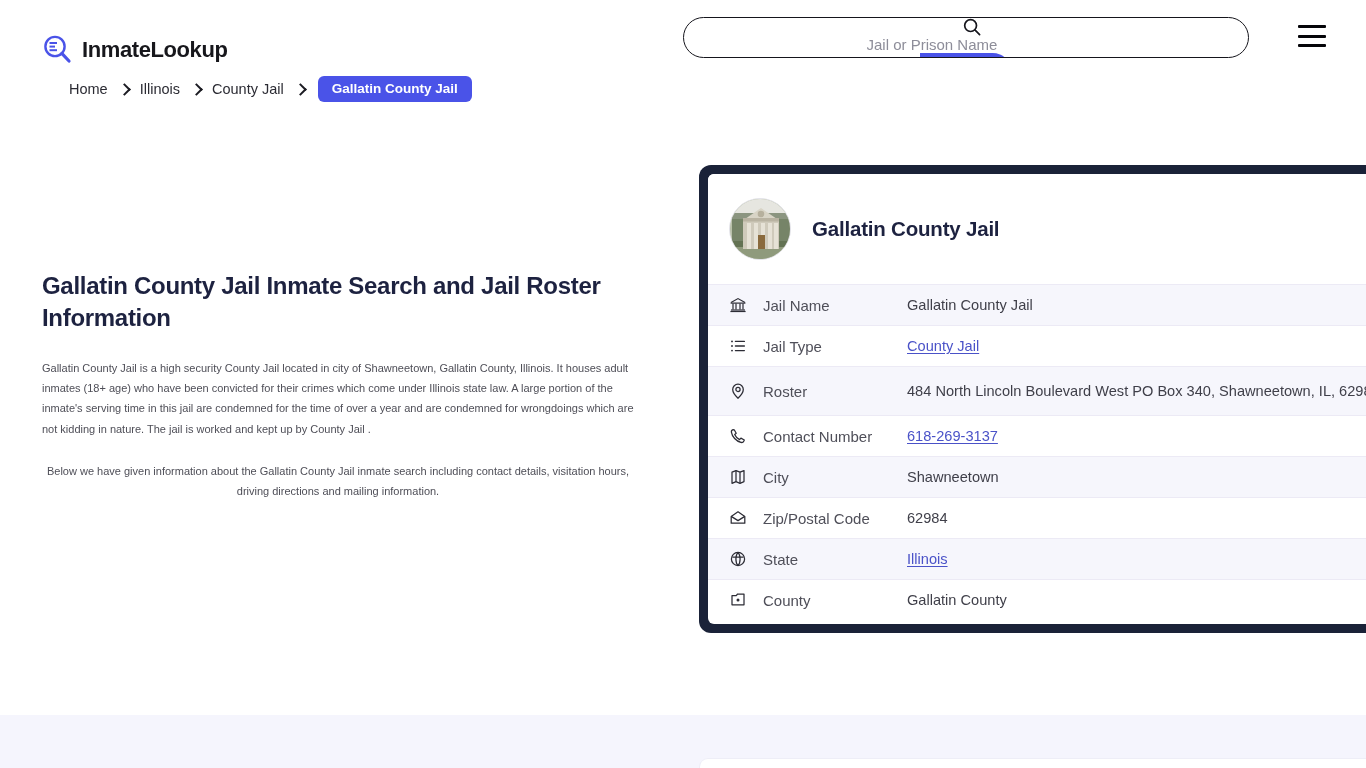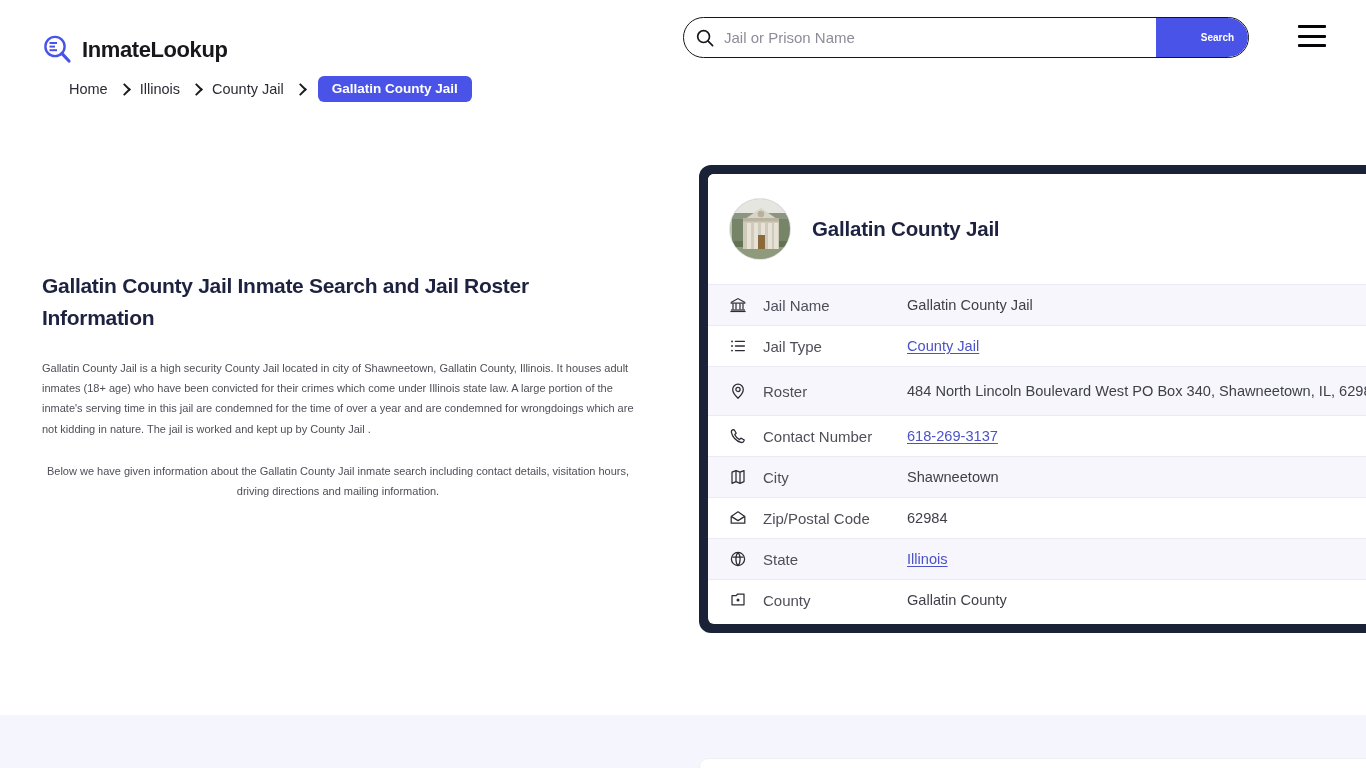--- a/index.html
+++ b/index.html
@@ -32,20 +32,21 @@
   }
 
   .searchwrap {
     position: absolute; left: 683px; top: 17px;
     width: 566px; height: 41px;
     border: 1.6px solid #15151c;
     border-radius: 21px;
     background: #ffffff;
     display: flex; align-items: center;
     overflow: hidden;
+    flex-direction: column;
   }
   .search-ico { margin-left: 12px; width: 18px; height: 18px; flex: 0 0 auto; }
   .search-input {
     flex: 1 1 auto; height: 100%;
     border: none; outline: none; background: transparent;
     font-family: "Liberation Sans", sans-serif;
     font-size: 15px; color: #23232b;
     padding: 0 10px 0 10px;
   }
   .search-input::placeholder { color: #8d8d99; }
@@ -96,21 +97,21 @@
     padding: 5px 14px 6px 14px;
     font-weight: 700; font-size: 13.5px;
     margin-left: 4px;
     cursor: pointer;
   }
 
   
   .left-col { position: absolute; left: 42px; top: 270px; width: 600px; }
   .page-title {
     margin: 0 0 24px 0;
-    font-size: 21px; line-height: 32px; font-weight: 700;
+    font-size: 24px; line-height: 32px; font-weight: 700;
     letter-spacing: -0.3px;
     color: #1d2240;
   }
   .body-para {
     margin: 0 0 22px 0;
     font-size: 11px; line-height: 20.2px;
     color: #4e4e57;
     max-width: 594px;
   }
   .body-para.second { max-width: 592px; text-align: center; }

